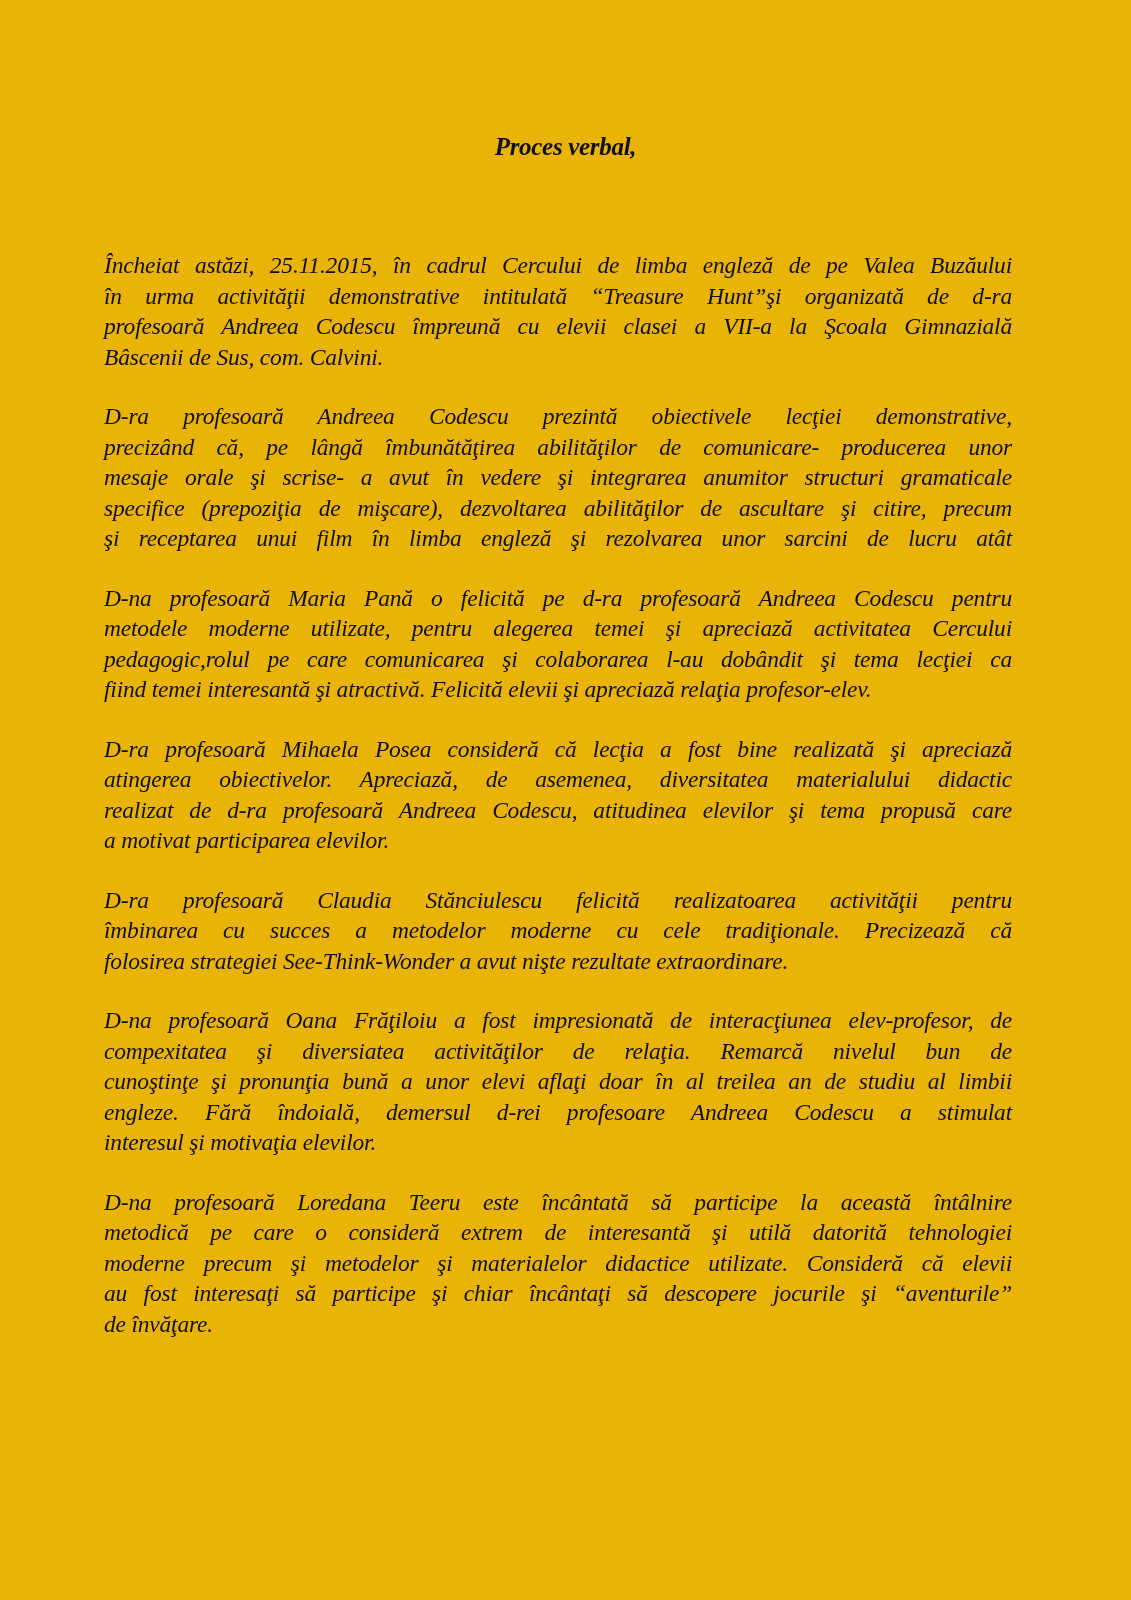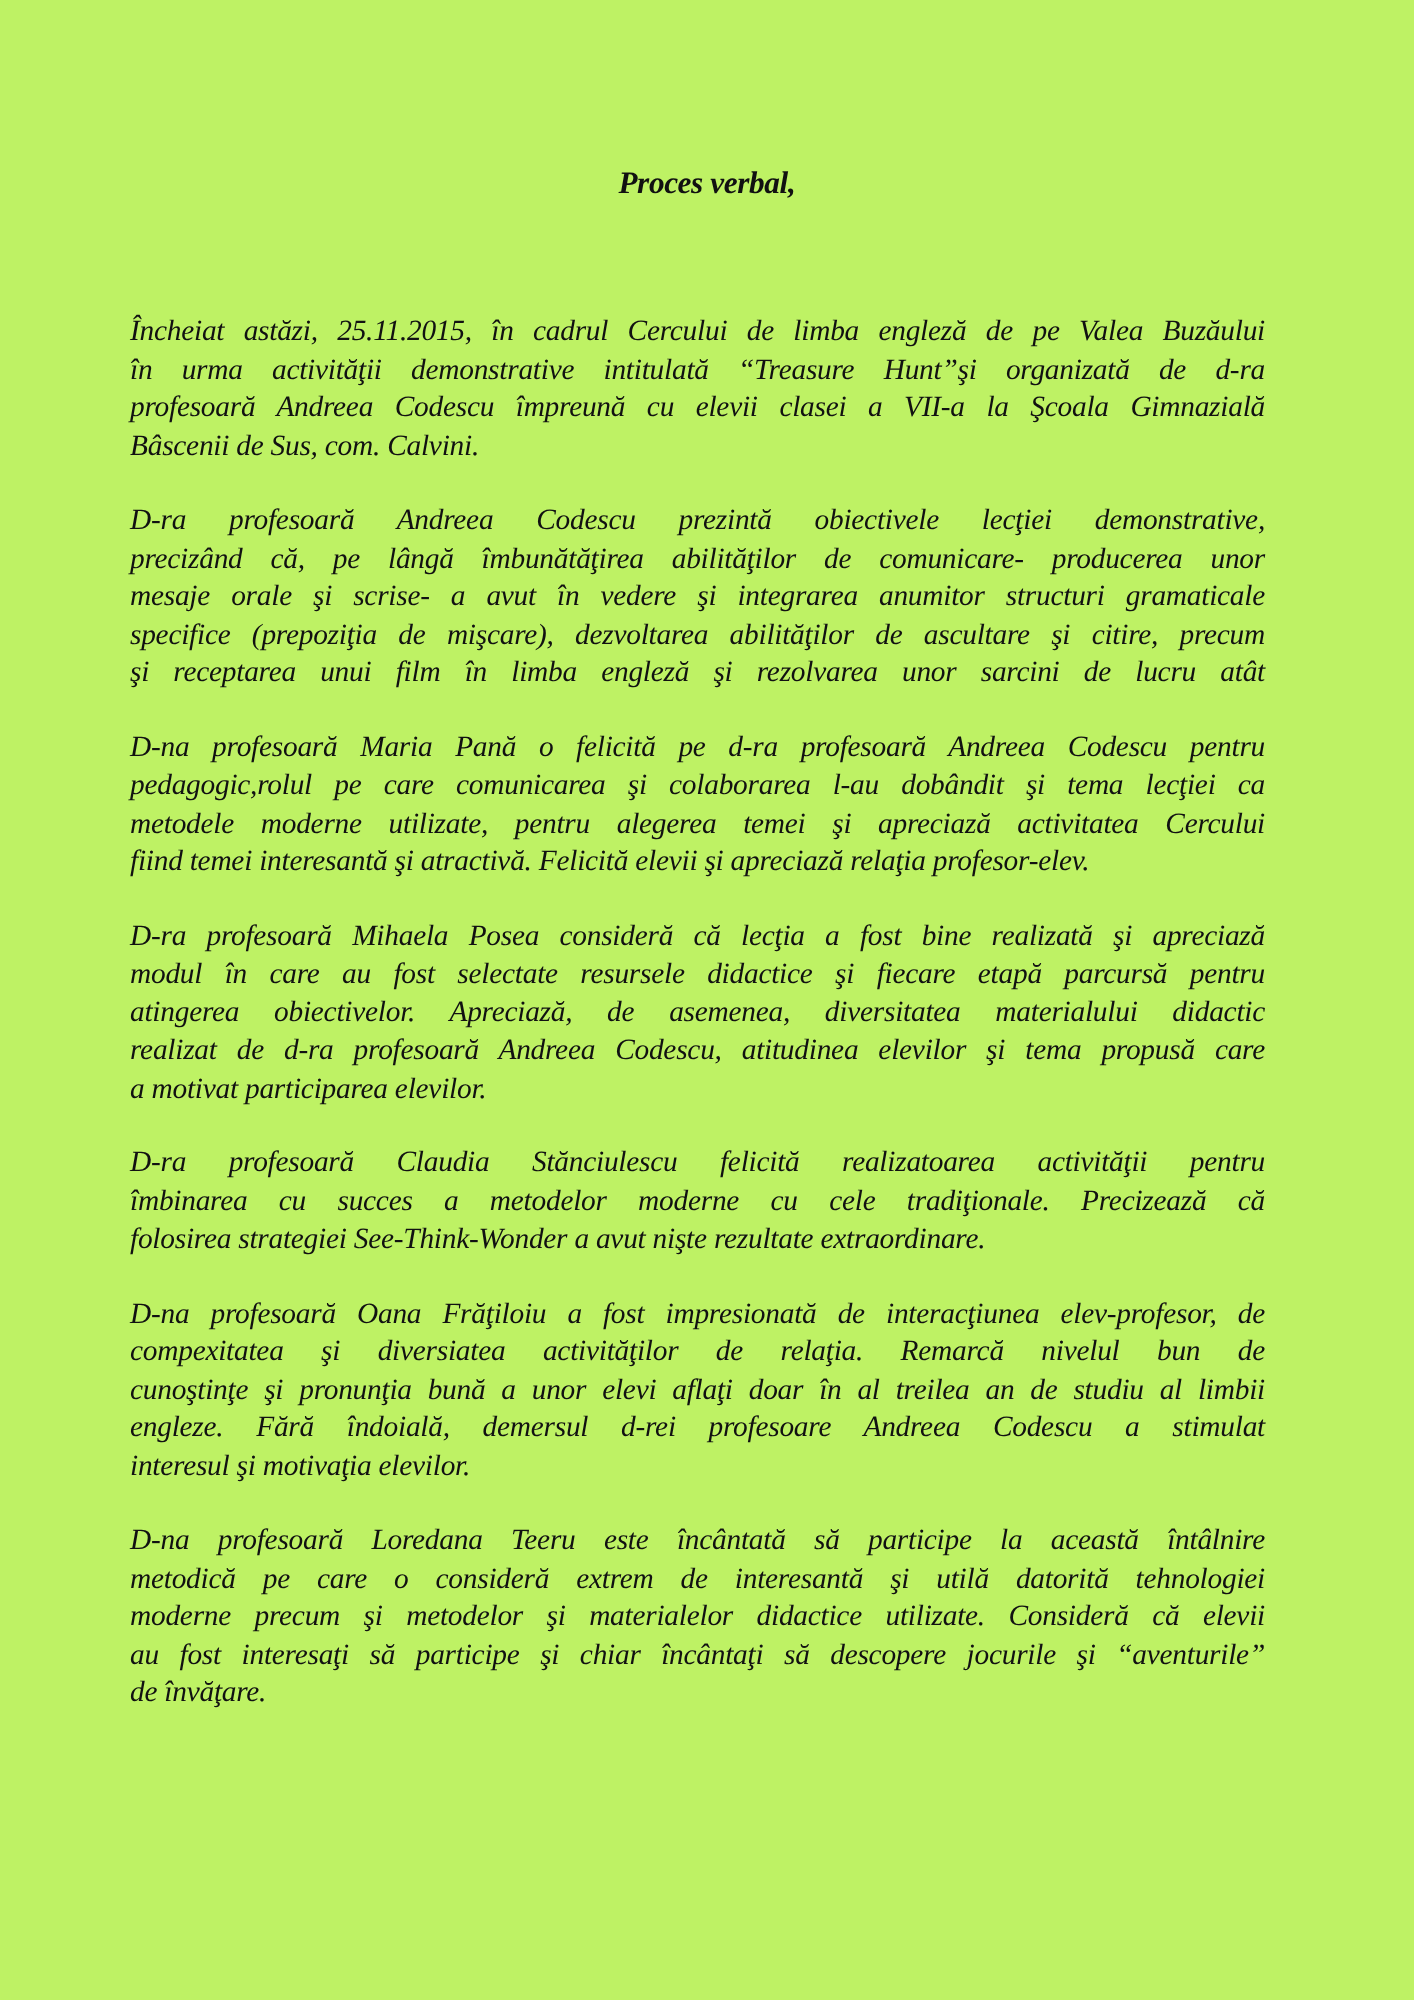--- a/index.html
+++ b/index.html
@@ -13,21 +13,21 @@
       position: relative;
       overflow: hidden;
       font-family: "Liberation Serif", "DejaVu Serif", serif;
       color: #111111;
     }
     .page {
       position: absolute;
       left: 0; top: 0;
       width: 1131px;
       height: 1600px;
-      background: #bef264;
+      background: #eab308;
     }
     .title {
       position: absolute;
       top: 132px;
       left: 0;
       width: 1131px;
       text-align: center;
       font-weight: bold;
       font-style: italic;
       font-size: 25px;
@@ -75,28 +75,27 @@
     <div class="para">
       <span class="line">D-ra profesoară Andreea Codescu prezintă obiectivele lecţiei demonstrative,</span>
       <span class="line">precizând că, pe lângă îmbunătăţirea abilităţilor de comunicare- producerea unor</span>
       <span class="line">mesaje orale şi scrise- a avut în vedere şi integrarea anumitor structuri gramaticale</span>
       <span class="line">specifice (prepoziţia de mişcare), dezvoltarea abilităţilor de ascultare şi citire, precum</span>
       <span class="line">şi receptarea unui film în limba engleză şi rezolvarea unor sarcini de lucru atât</span>
     </div>
 
     <div class="para">
       <span class="line">D-na profesoară Maria Pană o felicită pe d-ra profesoară Andreea Codescu pentru</span>
+      <span class="line">metodele moderne utilizate, pentru alegerea temei şi apreciază activitatea Cercului</span>
       <span class="line">pedagogic,rolul pe care comunicarea şi colaborarea l-au dobândit şi tema lecţiei ca</span>
-      <span class="line">metodele moderne utilizate, pentru alegerea temei şi apreciază activitatea Cercului</span>
       <span class="line last">fiind  temei interesantă şi atractivă. Felicită elevii şi apreciază relaţia profesor-elev.</span>
     </div>
 
     <div class="para">
       <span class="line">D-ra profesoară Mihaela Posea consideră că lecţia a fost bine realizată şi apreciază</span>
-      <span class="line">modul în care au fost selectate resursele didactice şi fiecare etapă parcursă pentru</span>
       <span class="line">atingerea obiectivelor. Apreciază, de asemenea, diversitatea materialului didactic</span>
       <span class="line">realizat de d-ra profesoară Andreea Codescu, atitudinea elevilor şi tema propusă care</span>
       <span class="line last">a motivat participarea elevilor.</span>
     </div>
 
     <div class="para">
       <span class="line">D-ra profesoară Claudia Stănciulescu felicită realizatoarea activităţii pentru</span>
       <span class="line">îmbinarea cu succes a metodelor moderne cu cele tradiţionale. Precizează că</span>
       <span class="line last">folosirea strategiei See-Think-Wonder a avut nişte rezultate extraordinare.</span>
     </div>

